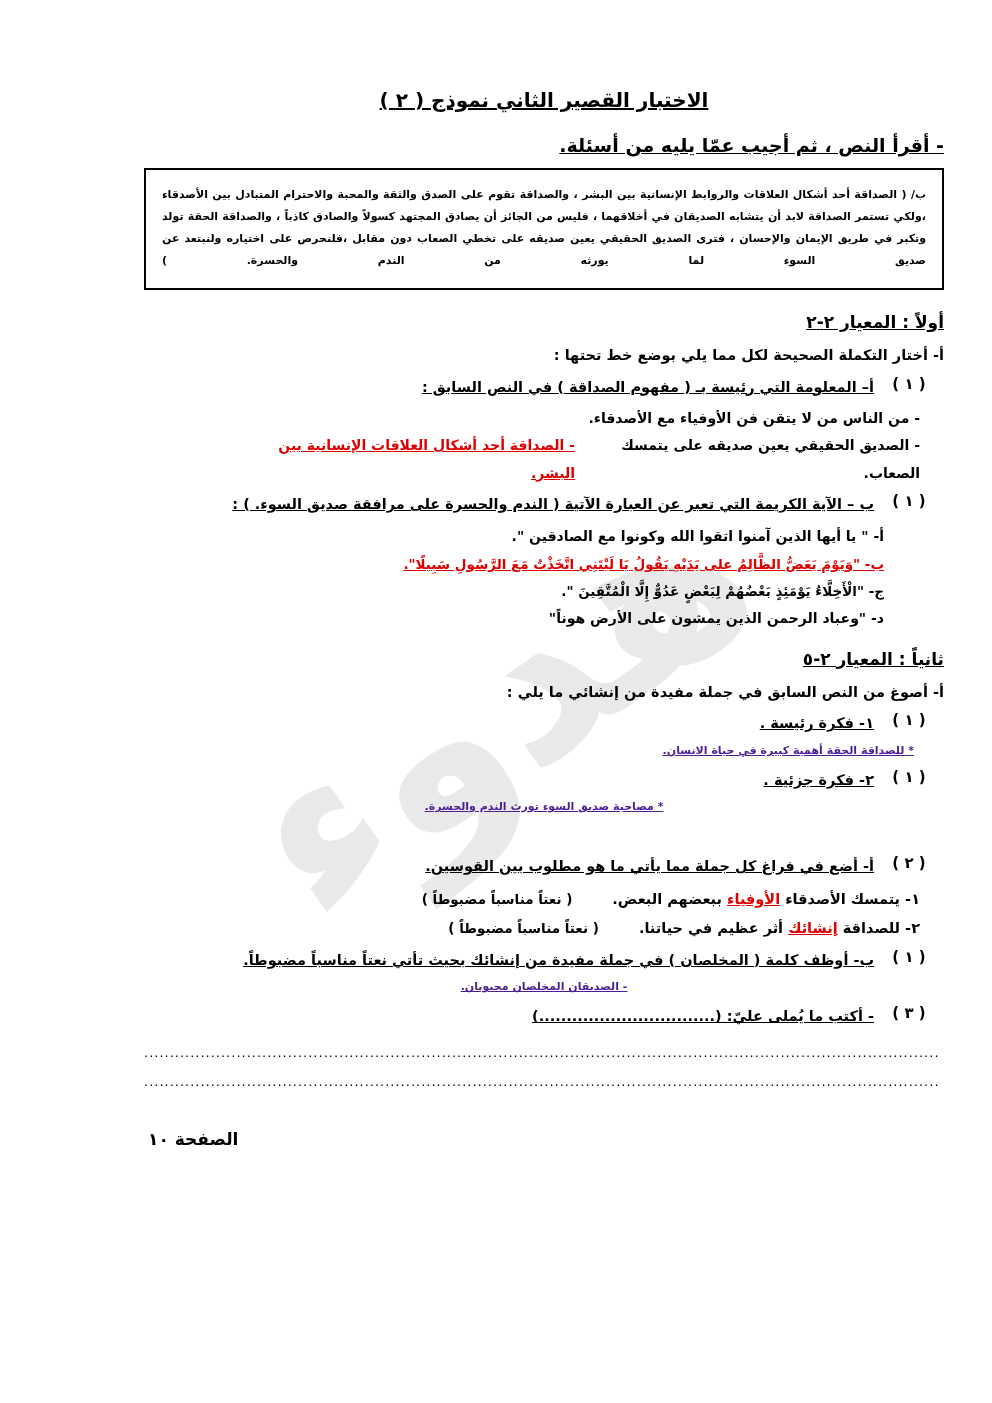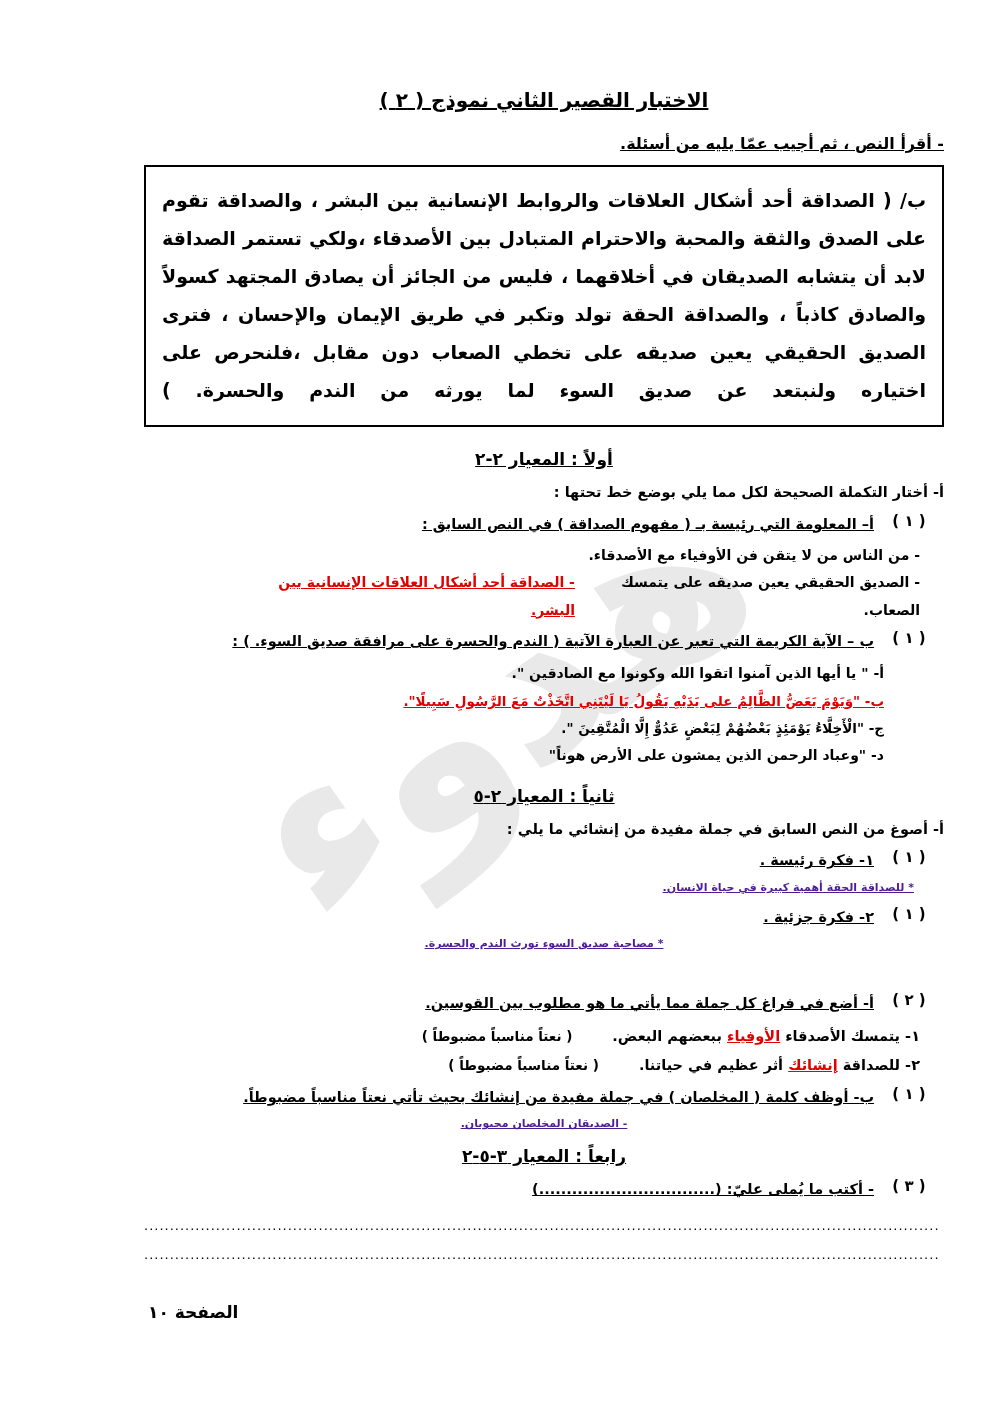--- a/index.html
+++ b/index.html
@@ -47,42 +47,41 @@
   .doc-title {
     text-align: center;
     font-size: 20px;
     font-weight: bold;
     text-decoration: underline;
     margin: 18px 0 22px 0;
   }
 
   .lead-line {
     text-align: right;
-    font-size: 16px;
+    font-size: 19px;
     font-weight: bold;
     text-decoration: underline;
     margin: 0 0 12px 0;
   }
 
   .passage-box {
     border: 2px solid #000;
     padding: 14px 16px 16px 16px;
     margin-bottom: 22px;
   }
   .passage-box p {
     margin: 0;
-    font-size: 19px;
+    font-size: 11px;
     line-height: 2.0;
     text-align: justify;
     text-align-last: justify;
     font-weight: bold;
   }
 
   .section-head {
-    text-align: center;
     font-size: 17px;
     font-weight: bold;
     text-decoration: underline;
     margin: 16px 0 10px 0;
   }
 
   .qline {
     position: relative;
     font-size: 14.5px;
     font-weight: bold;
@@ -283,21 +282,20 @@
     <span>أثر عظيم في حياتنا.</span>
     <span class="hint">( نعتاً مناسباً مضبوطاً )</span>
   </div>
 
   <div class="row">
     <div class="mark">( ١ )</div>
     <div class="body u">ب- أوظف كلمة ( المخلصان )  في جملة مفيدة من إنشائك بحيث تأتي نعتاً مناسباً مضبوطاً.</div>
   </div>
   <div class="answer-line">- الصديقان المخلصان محبوبان.</div>
 
-  <div class="section-head">رابعاً : المعيار ٣-٥-٢</div>
 
   <div class="row">
     <div class="mark">( ٣ )</div>
     <div class="body u">- أكتب ما يُملى عليّ: (................................)</div>
   </div>
 
   <div class="dots-line">...........................................................................................................................................................</div>
   <div class="dots-line">...........................................................................................................................................................</div>
 
   <div class="footer">الصفحة ١٠</div>

